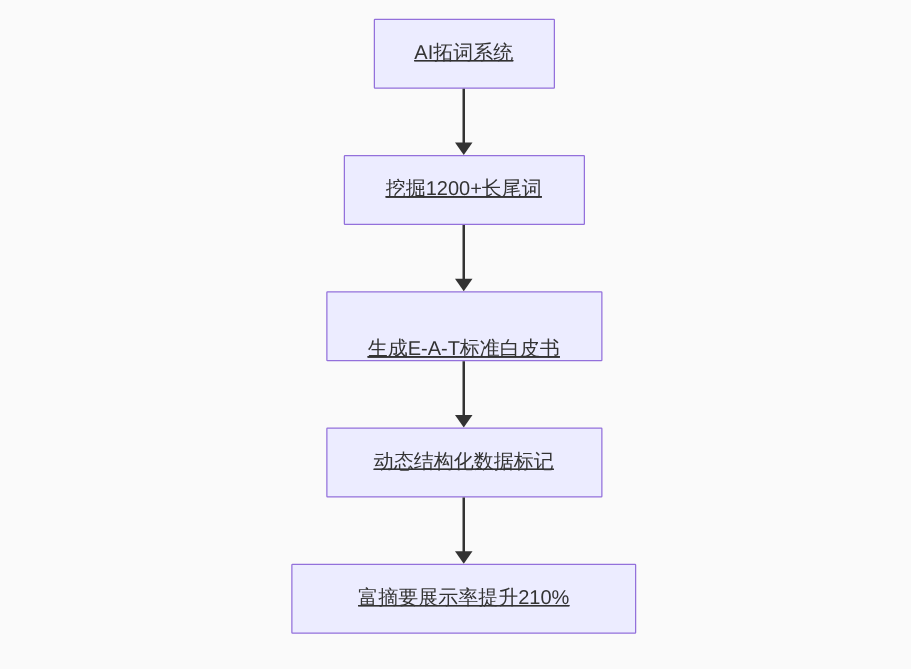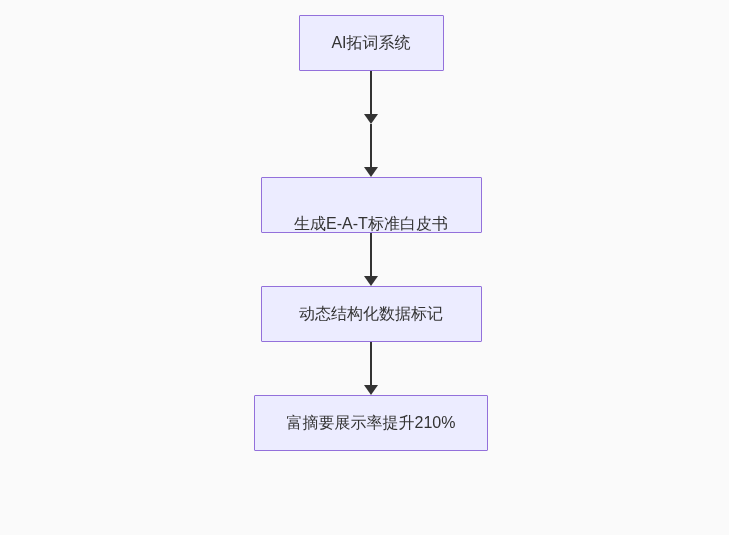--- a/index.html
+++ b/index.html
@@ -1,15 +1,15 @@
 <!DOCTYPE html>
 <html style="--bg: #fafafa; --node-fill: #ececff; --node-border: #9370db; --text: #333333; --arrow: #333333;"><head>
 <meta charset="utf-8">
 <style>
-  * { margin: 0; padding: 0; box-sizing: border-box; }
+  * { margin: 0; padding: 0; box-sizing: border-box; text-decoration: underline; }
   html, body {
     width: 729px;
     height: 535px;
     background: var(--bg, #fafafa);
     font-family: "Liberation Sans", sans-serif;
     overflow: hidden;
     position: relative;
   }
   .diagram {
     position: absolute;
@@ -30,21 +30,21 @@
     color: var(--text, #333333);
     font-size: 16px;
     line-height: 1;
     white-space: nowrap;
     border-radius: 1px;
   }
   .n1 { width: 145px; }
   .n2 { width: 193px; }
   .n3 { width: 221px; align-items: flex-end; }
   .n4 { width: 221px; }
-  .n5 { width: 234px; }
+  .n5 { width: 276px; }
   .edge {
     height: 53px;
     display: flex;
     flex-direction: column;
     align-items: center;
   }
   .edge .shaft {
     width: 2px;
     flex: 1 1 auto;
     background: var(--arrow, #333333);
@@ -65,20 +65,23 @@
 
   <div class="node n1">
     <span>AI拓词系统</span>
   </div>
 
   <div class="edge">
     <div class="shaft"></div>
     <div class="head"></div>
   </div>
 
+  <div class="node n2">
+    <span>挖掘1200+长尾词</span>
+  </div>
 
   <div class="edge">
     <div class="shaft"></div>
     <div class="head"></div>
   </div>
 
   <div class="node n3">
     <span>生成E-A-T标准白皮书</span>
   </div>
 

